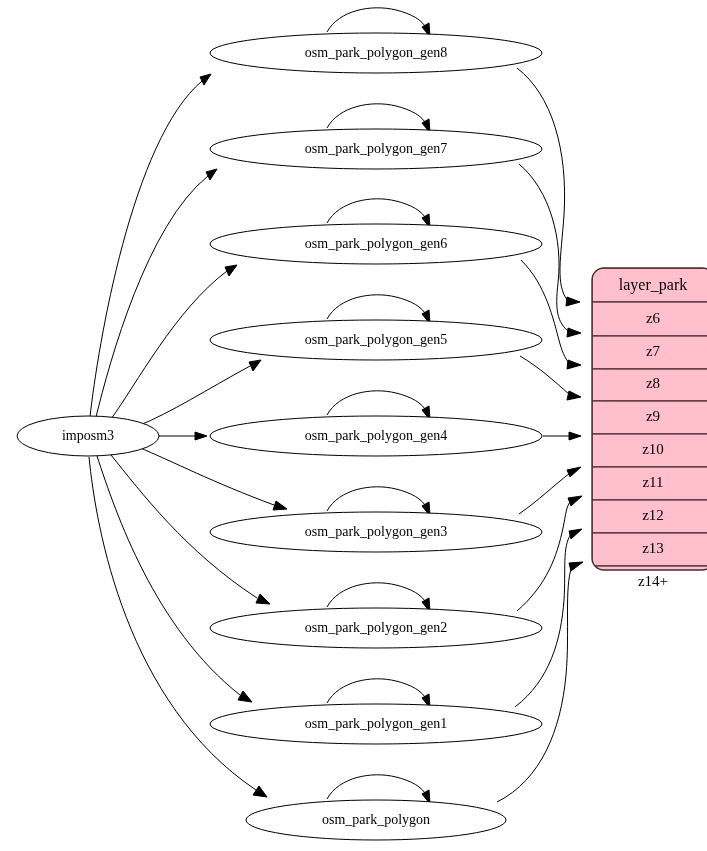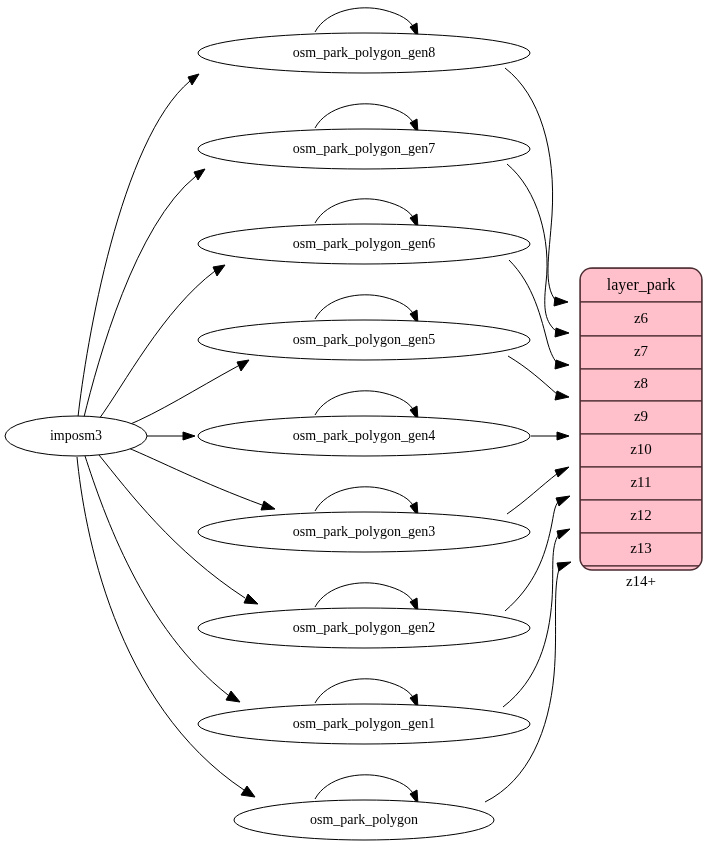--- a/index.html
+++ b/index.html
@@ -10,20 +10,21 @@
   body {
     width: 707px;
     height: 851px;
     font-family: "Liberation Serif", "DejaVu Serif", serif;
     overflow: hidden;
   }
   #graph-root {
     position: relative;
     width: 634px;
     height: 851px;
+    padding-left: 12px;
   }
   svg#graph-svg {
     display: block;
     width: 707px;
     height: 851px;
   }
   .node-ellipse {
     fill: #ffffff;
     stroke: #000000;
     stroke-width: 1;

